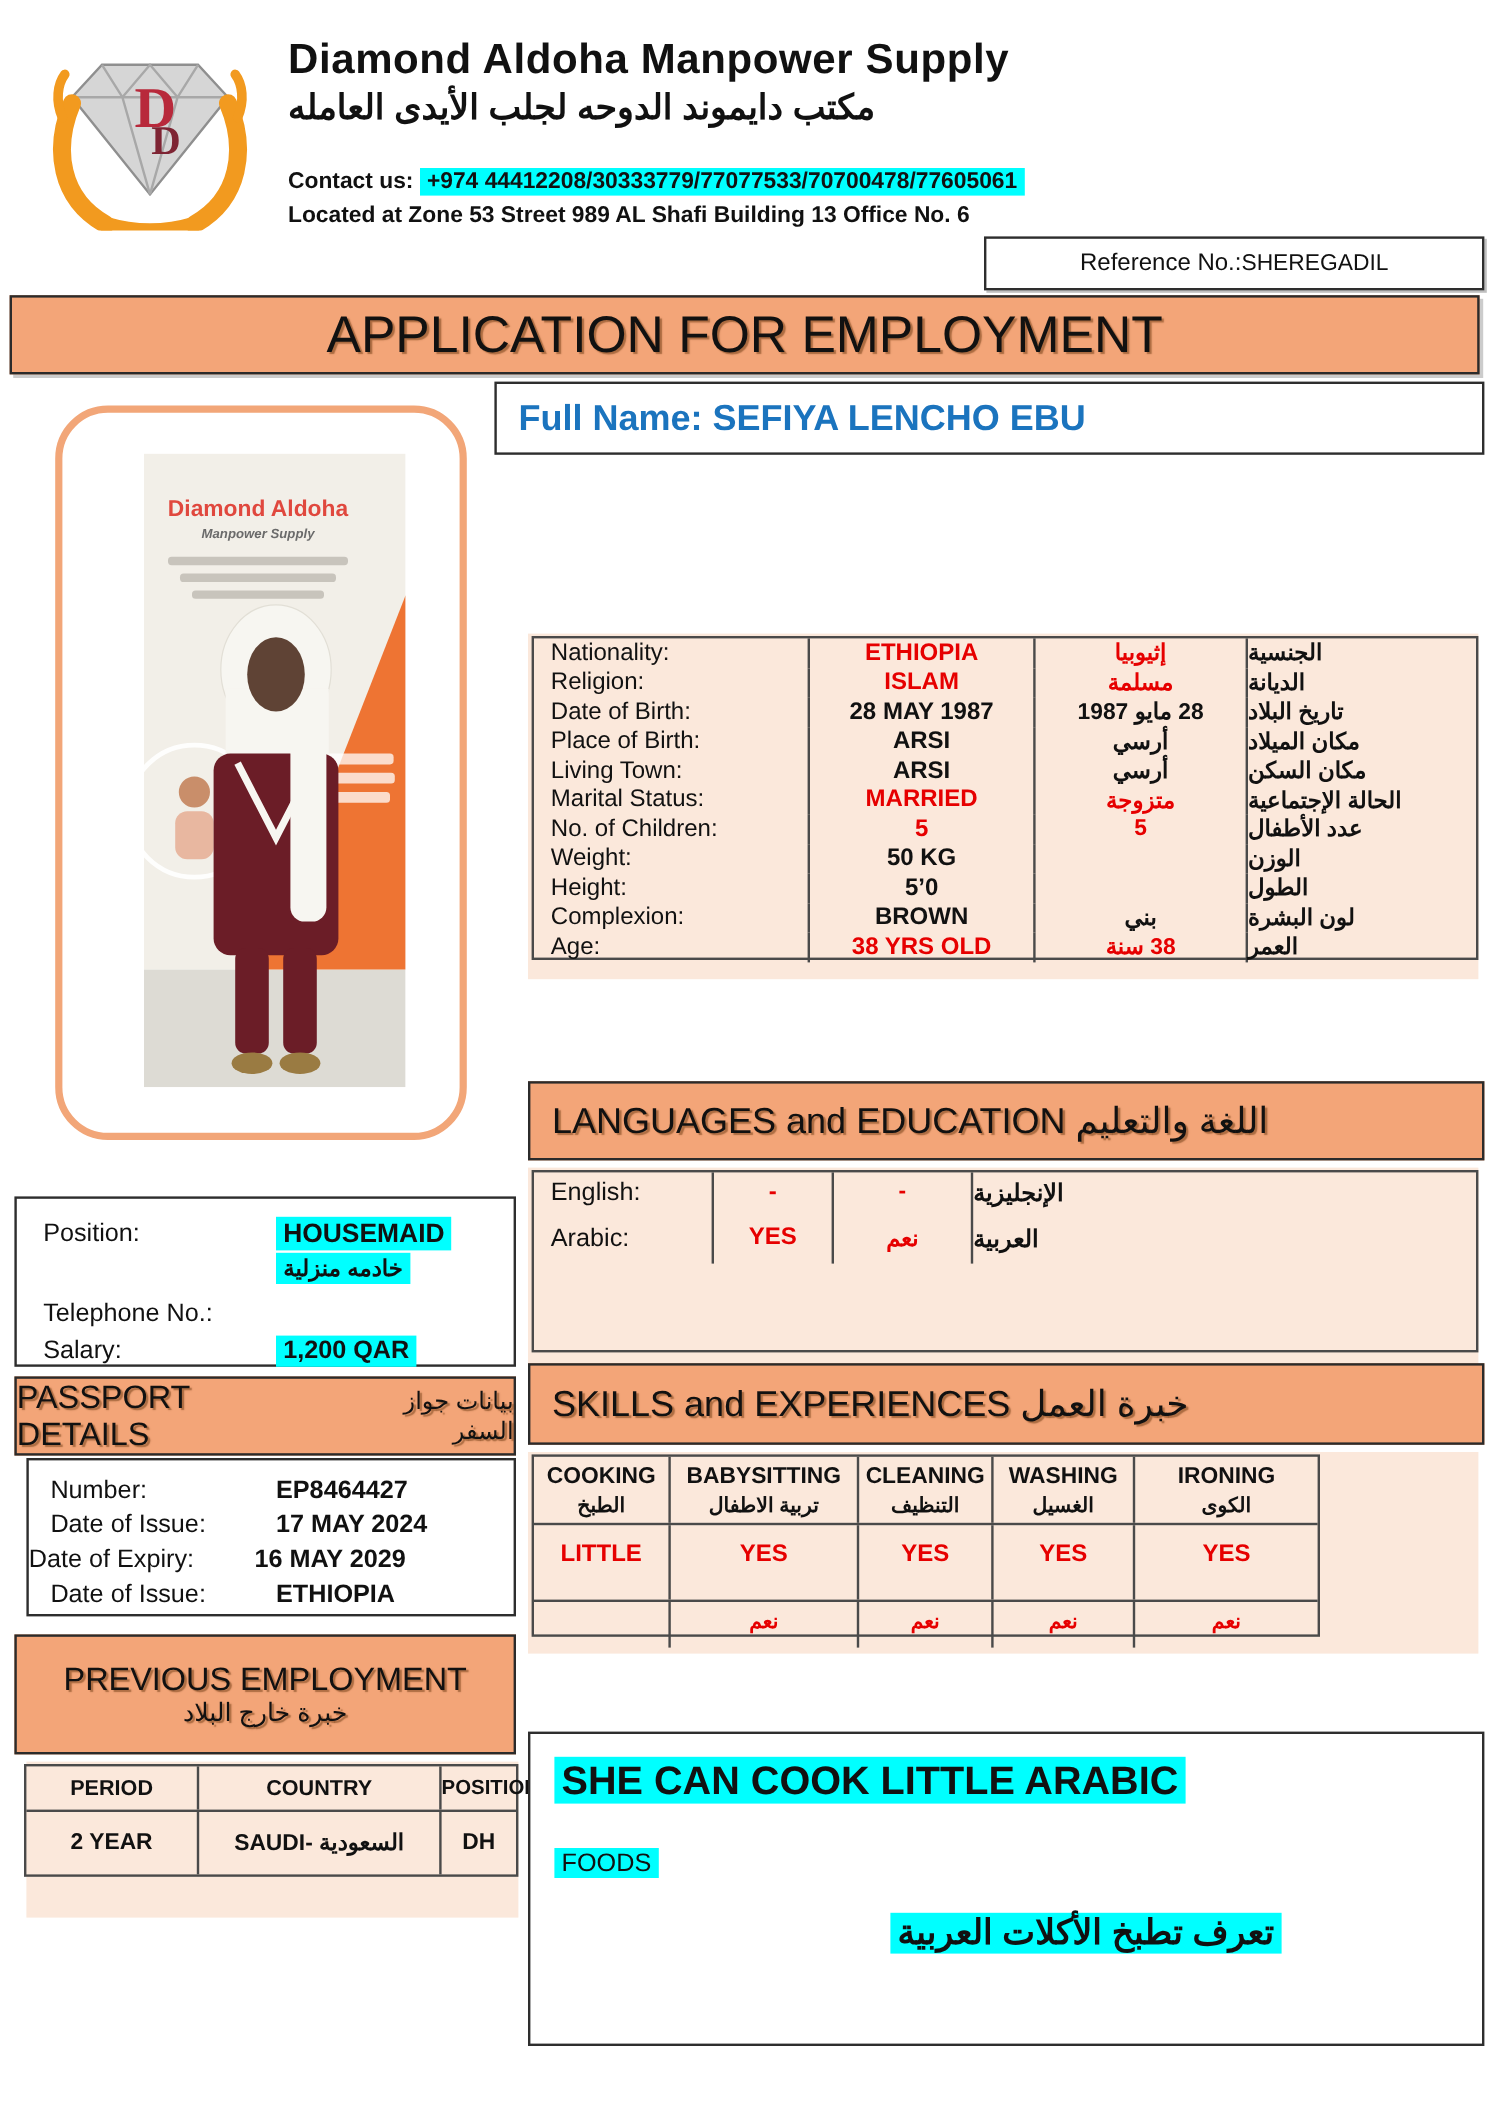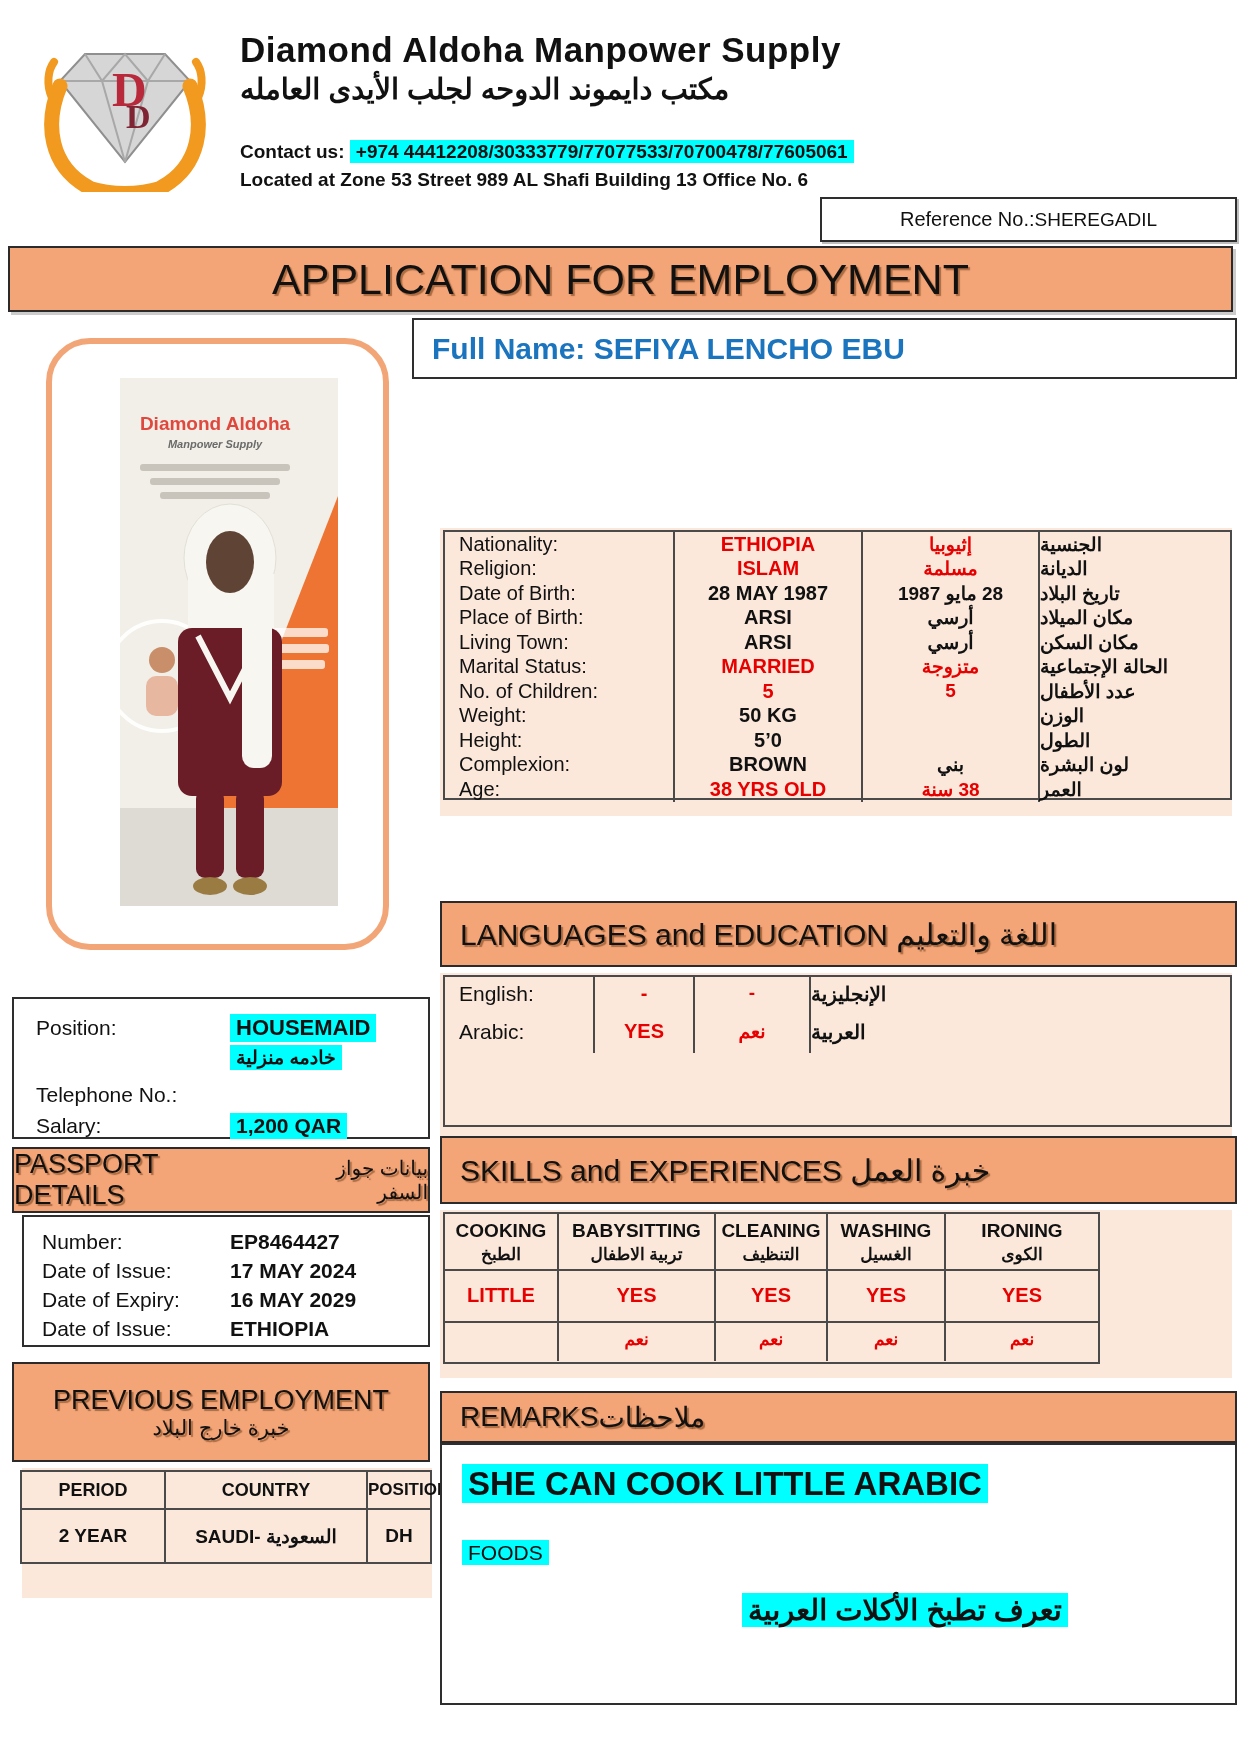--- a/index.html
+++ b/index.html
@@ -225,21 +225,21 @@
   </div>
   <div class="abs bx" style="left:22px;top:1215px;width:408px;height:132px;padding-top:10px">
     <div class="frow" style="padding-left:18px;height:29px">
         <span class="flabel" style="width:188px">Number:</span>
         <span class="fval">EP8464427</span>
       </div>
     <div class="frow" style="padding-left:18px;height:29px">
         <span class="flabel" style="width:188px">Date of Issue:</span>
         <span class="fval">17 MAY 2024</span>
       </div>
-    <div class="frow" style="padding-left:18px;height:29px">
+    <div class="frow" style="height:29px">
         <span class="flabel" style="width:188px">Date of Expiry:</span>
         <span class="fval">16 MAY 2029</span>
       </div>
     <div class="frow" style="padding-left:18px;height:29px">
         <span class="flabel" style="width:188px">Date of Issue:</span>
         <span class="fval">ETHIOPIA</span>
       </div>
   </div>
 
   <div class="abs bar" style="left:440px;top:1136px;width:797px;height:68px;padding-left:18px;font-size:30px">SKILLS and EXPERIENCES خبرة العمل</div>
@@ -260,21 +260,21 @@
         </div>
       <div>
           <div class="sh-en">WASHING</div>
           <div class="sh-ar rtl">الغسيل</div>
         </div>
       <div>
           <div class="sh-en">IRONING</div>
           <div class="sh-ar rtl">الكوى</div>
         </div>
     </div>
-    <div class="sgrid srow-border" style="height:52px">
+    <div class="sgrid srow-border" style="height:64px">
       <div class="sval red">LITTLE</div>
       <div class="sval red">YES</div>
       <div class="sval red">YES</div>
       <div class="sval red">YES</div>
       <div class="sval red">YES</div>
     </div>
     <div class="sgrid srow-border" style="height:40px">
       <div class="saval red rtl"></div>
       <div class="saval red rtl">نعم</div>
       <div class="saval red rtl">نعم</div>
@@ -294,24 +294,20 @@
       <span class="ehead">COUNTRY</span>
       <span class="ehead" style="font-size:17px">POSITION</span>
     </div>
     <div class="erow" style="height:52px">
       <span class="edata">2 YEAR</span>
       <span class="edata">SAUDI- السعودية</span>
       <span class="edata">DH</span>
     </div>
   </div>
 
-  <div class="abs bar" style="left:440px;top:1391px;width:797px;height:52px;padding-left:18px;font-size:28px">
-    <span>REMARKS</span>
-      <span class="rtl">ملاحظات</span>
-  </div>
   <div class="abs bx" style="left:440px;top:1443px;width:797px;height:262px;padding:14px 20px;box-sizing:border-box">
     <div style="font-size:33px;font-weight:800;margin-top:6px"><span class="cyanhl">SHE CAN COOK LITTLE ARABIC</span></div>
     <div style="font-size:21px;font-weight:400;margin-top:38px"><span class="cyanhl">FOODS</span></div>
     <div class="rtl" style="font-size:29px;font-weight:700;margin-top:28px;text-align:left;padding-left:280px">
       <span class="cyanhl">تعرف تطبخ الأكلات العربية</span>
     </div>
   </div>
 
 </div>
 

